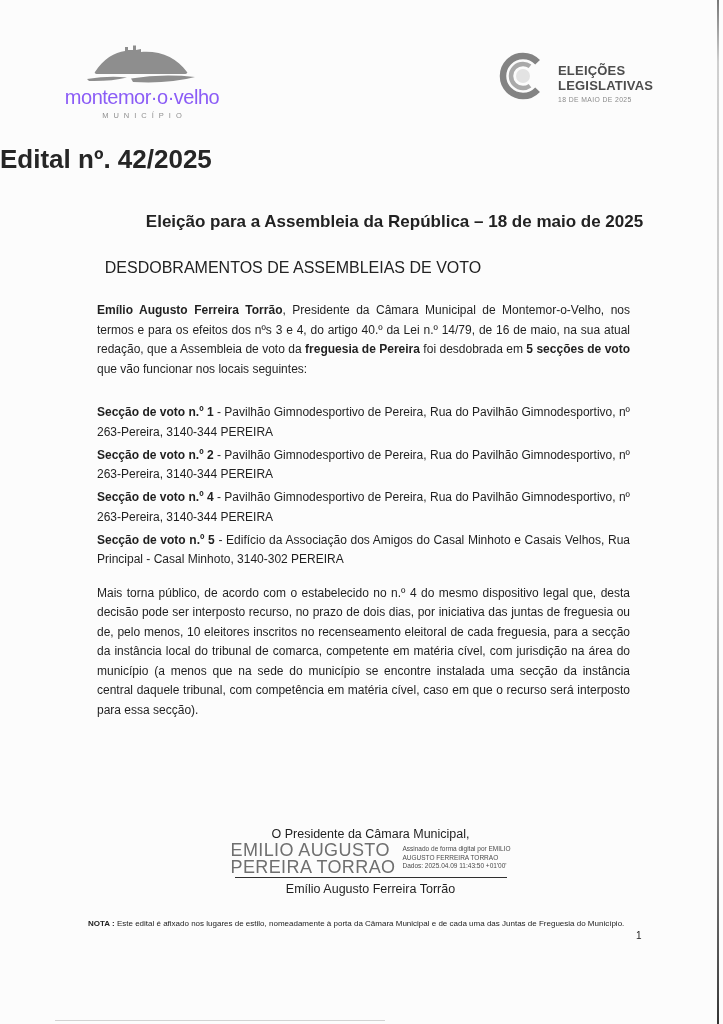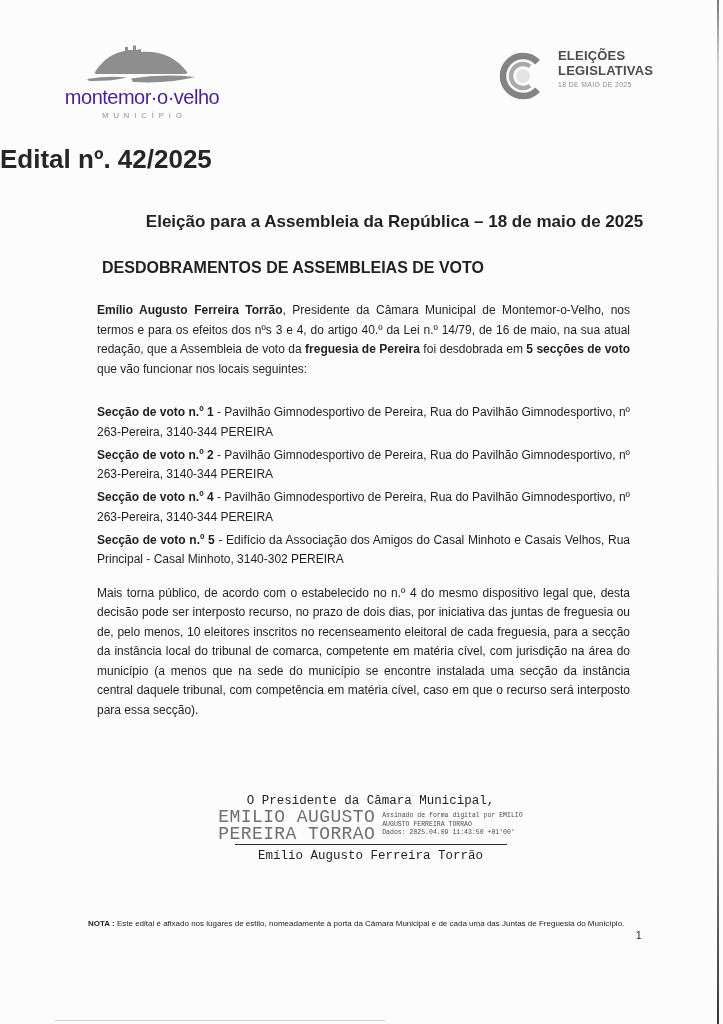--- a/index.html
+++ b/index.html
@@ -8,43 +8,43 @@
     width:723px;height:1024px;
     margin:0 auto;
     background:#fcfcfc;
     font-family:"Liberation Sans", sans-serif;
     color:#1f1f1f;
     overflow:hidden;
   }
   
   .logo-left{position:absolute;left:52px;top:44px;width:180px;text-align:center;}
   .logo-left svg{display:block;margin:0 auto;}
-  .logo-name{font-size:20px;color:#4c1d95;letter-spacing:-0.5px;margin-top:-2px;}
+  .logo-name{font-size:20px;color:#8b5cf6;letter-spacing:-0.5px;margin-top:-2px;}
   .logo-muni{font-size:7.5px;color:#8f8f8f;letter-spacing:5px;margin-top:2px;padding-left:5px;}
   .logo-right{position:absolute;left:497px;top:48px;display:flex;align-items:flex-start;}
-  .el-text{margin-left:7px;margin-top:0;}
+  .el-text{margin-left:7px;margin-top:15px;}
   .el-line{font-size:13px;font-weight:bold;color:#4c4c4c;line-height:15px;letter-spacing:0.2px;}
   .el-date{font-size:6.8px;color:#8a8a8a;margin-top:3px;letter-spacing:0.4px;}
   
   .doc-title{position:absolute;top:144px;left:0;width:723px;margin:0;text-align:left;
     font-size:26px;font-weight:bold;color:#262626;}
   .doc-subtitle{position:absolute;top:212px;left:0;width:723px;margin:0;text-align:center;
     font-size:17px;font-weight:bold;color:#222;padding-left:33px;}
   .doc-heading{position:absolute;top:259px;left:0;width:586px;margin:0;text-align:center;
-    font-size:16px;font-weight:bold;color:#222;}
+    font-size:16px;font-weight:normal;color:#222;}
   
   .content{position:absolute;top:301px;left:97px;width:533px;
     font-size:12px;line-height:19.5px;text-align:justify;}
   .content p{margin:0;}
   .intro{margin-bottom:24px !important;}
   .section{margin-bottom:3.5px !important;}
   .section.last{margin-bottom:14px !important;}
   .body-par{margin-bottom:7px !important;}
   
-  .signature{position:absolute;top:794px;left:0;width:723px;font-family:Liberation Mono, monospace;}
+  .signature{position:absolute;top:827px;left:0;width:723px;}
   .sig-role{text-align:center;font-size:12.5px;transform:translateX(9px);}
   .sig-digital{display:flex;justify-content:center;align-items:flex-start;margin-top:1px;transform:translateX(9px);}
   .sig-name{font-size:18px;color:#6f6f6f;line-height:16.5px;letter-spacing:0.4px;text-align:left;}
   .sig-note{font-size:6.5px;color:#4a4a4a;line-height:8.5px;margin-left:7px;margin-top:3px;text-align:left;}
   .sig-rule{width:272px;border-top:1.6px solid #2f2f2f;margin:2px auto 0;transform:translateX(9px);}
   .sig-printed{text-align:center;font-size:12.5px;margin-top:4px;transform:translateX(9px);}
   
   .footer-note{position:absolute;left:88px;top:919px;font-size:8px;color:#222;white-space:nowrap;}
   .page-number{position:absolute;left:636px;top:930px;font-size:10px;color:#222;}
   

